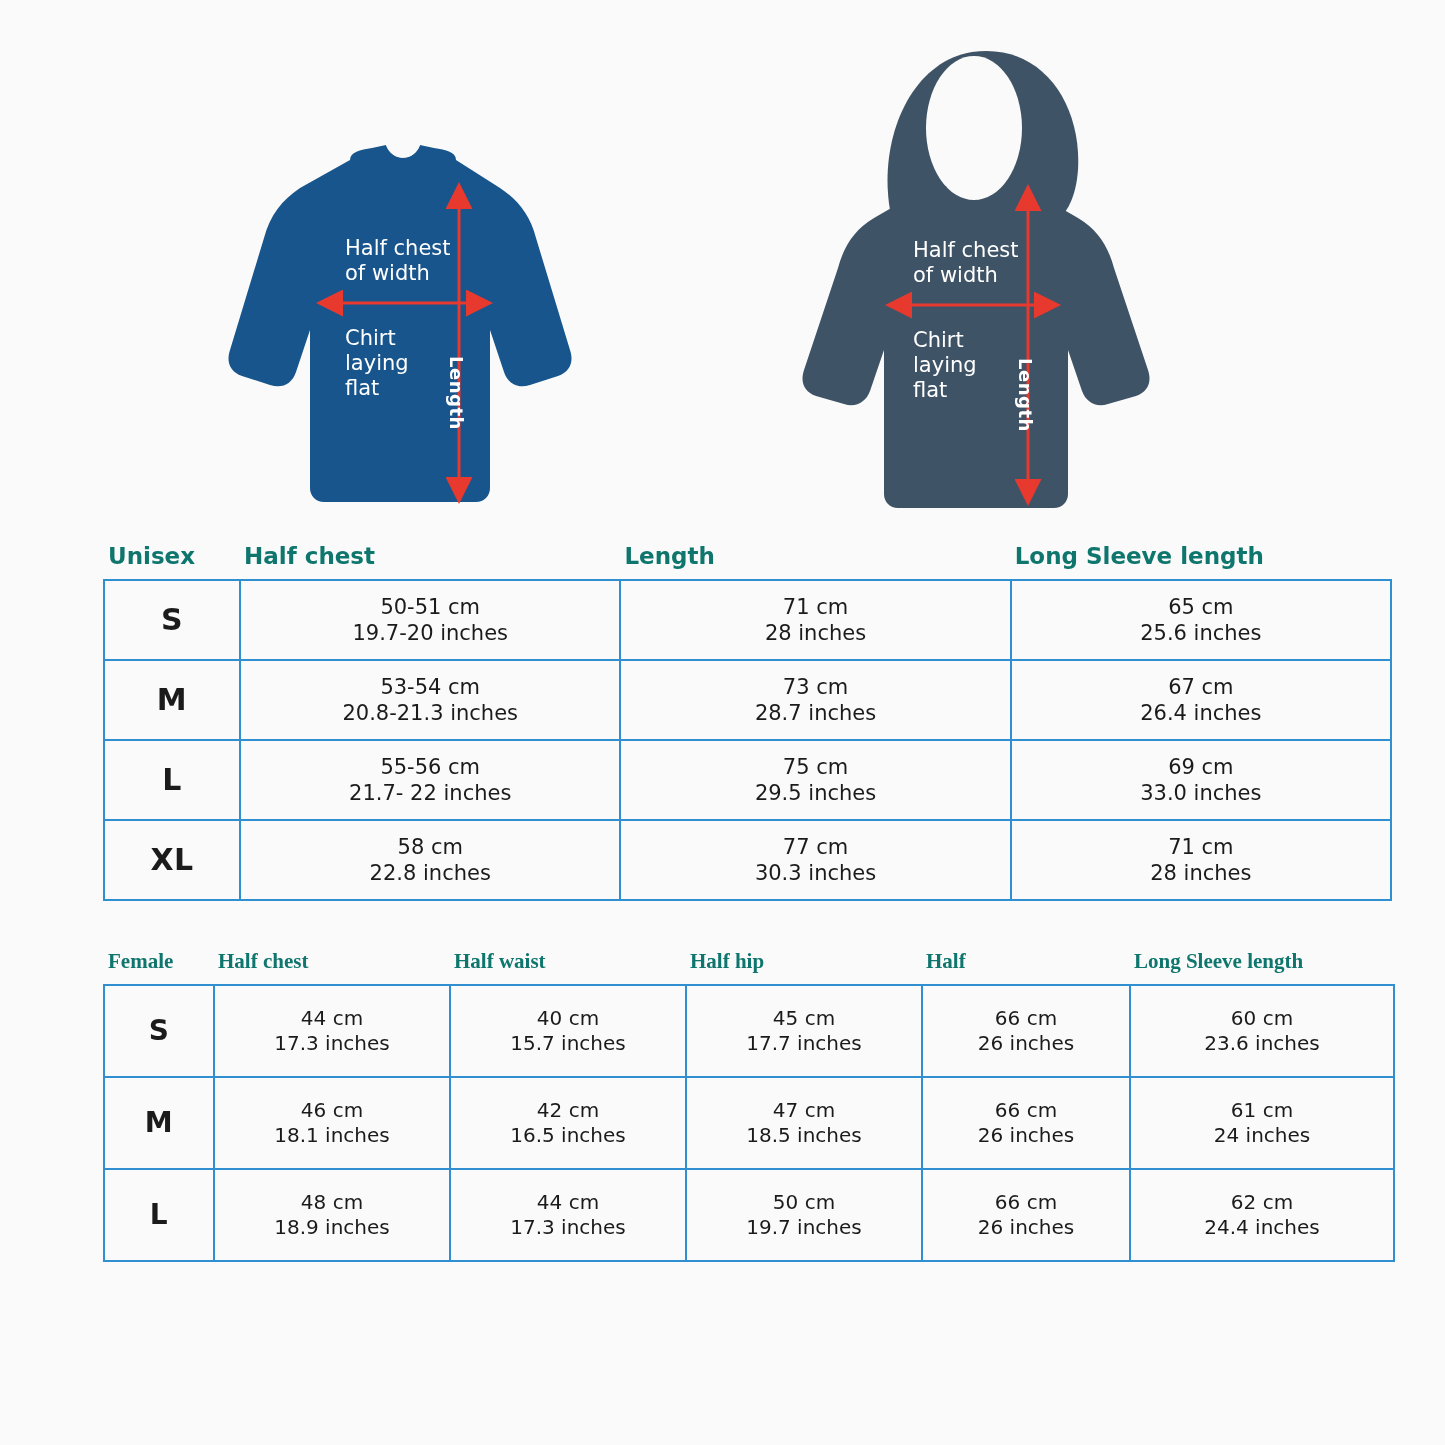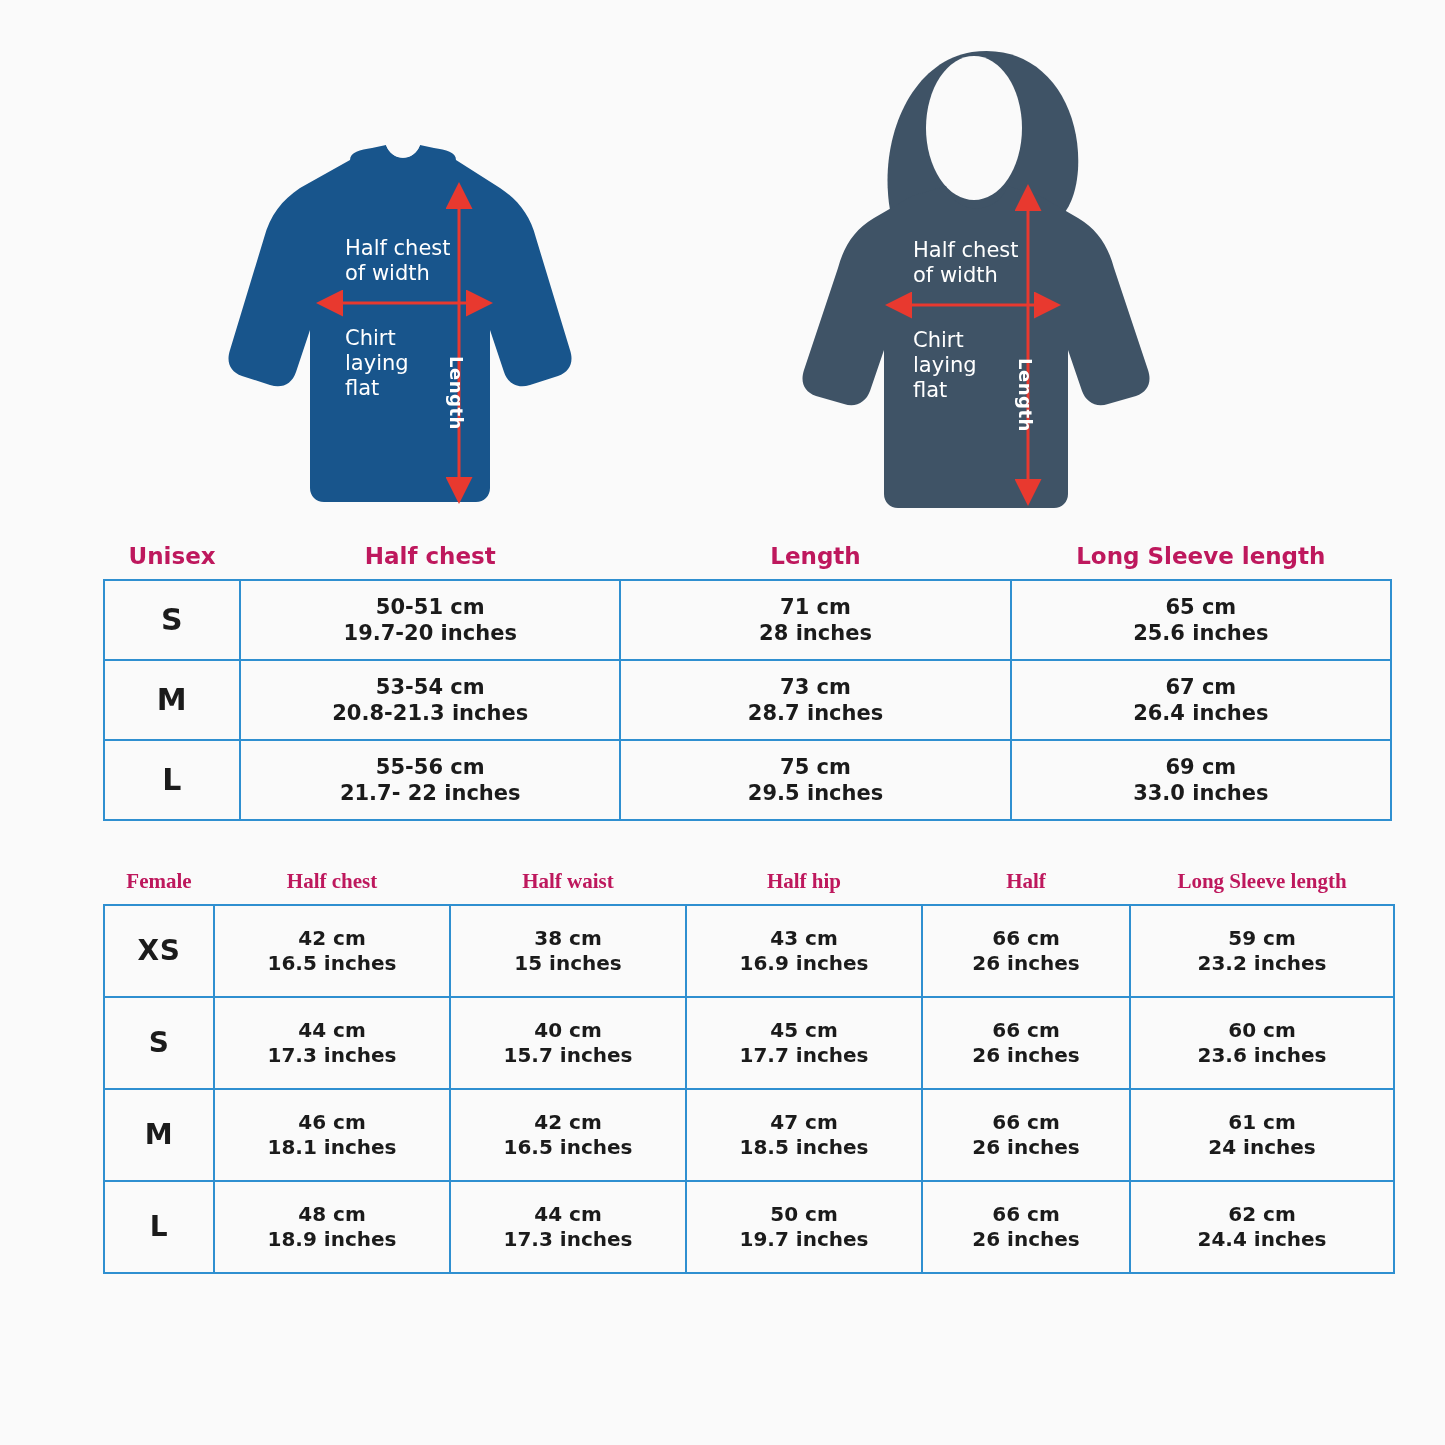--- a/index.html
+++ b/index.html
@@ -61,34 +61,34 @@
   
   .table-block { margin: 0 78px; }
   .table-block.second { margin-top: 40px; }
 
   table {
     border-collapse: collapse;
     width: 100%;
     table-layout: fixed;
   }
   thead th {
-    color: #be185d;
+    color: #0f766e;
     font-size: 23px;
     font-weight: bold;
     padding: 8px 4px 10px 4px;
     border: none;
     background: transparent;
-    text-align: center;
+    text-align: left;
   }
   tbody td {
     border: 2px solid #2f8fd0;
     text-align: center;
     padding: 8px 6px;
     font-size: 21px;
-    font-weight: bold;
+    font-weight: normal;
     color: #1b1b1b;
     line-height: 1.26;
     height: 62px;
     white-space: pre-line;
   }
   tbody td.size {
     font-size: 30px;
     font-weight: bold;
     letter-spacing: .5px;
   }
@@ -269,20 +269,29 @@
         </tr>
         <tr>
           <td class="size">L</td>
           <td>55-56 cm
 21.7- 22 inches</td>
           <td>75 cm
 29.5 inches</td>
           <td>69 cm
 33.0 inches</td>
         </tr>
+        <tr>
+          <td class="size">XL</td>
+          <td>58 cm
+22.8 inches</td>
+          <td>77 cm
+30.3 inches</td>
+          <td>71 cm
+28 inches</td>
+        </tr>
       </tbody>
     </table>
   </div>
 
   <div class="table-block second">
     <table class="t-female">
       <colgroup>
         <col class="c-size">
           <col class="c-a">
           <col class="c-b">
@@ -295,33 +304,20 @@
           <th>Female</th>
           <th>Half chest</th>
           <th>Half waist</th>
           <th>Half hip</th>
           <th>Half</th>
           <th>Long Sleeve length</th>
         </tr>
       </thead>
       <tbody>
         <tr>
-          <td class="size">XS</td>
-          <td>42 cm
-16.5 inches</td>
-          <td>38 cm
-15 inches</td>
-          <td>43 cm
-16.9 inches</td>
-          <td>66 cm
-26 inches</td>
-          <td>59 cm
-23.2 inches</td>
-        </tr>
-        <tr>
           <td class="size">S</td>
           <td>44 cm
 17.3 inches</td>
           <td>40 cm
 15.7 inches</td>
           <td>45 cm
 17.7 inches</td>
           <td>66 cm
 26 inches</td>
           <td>60 cm

